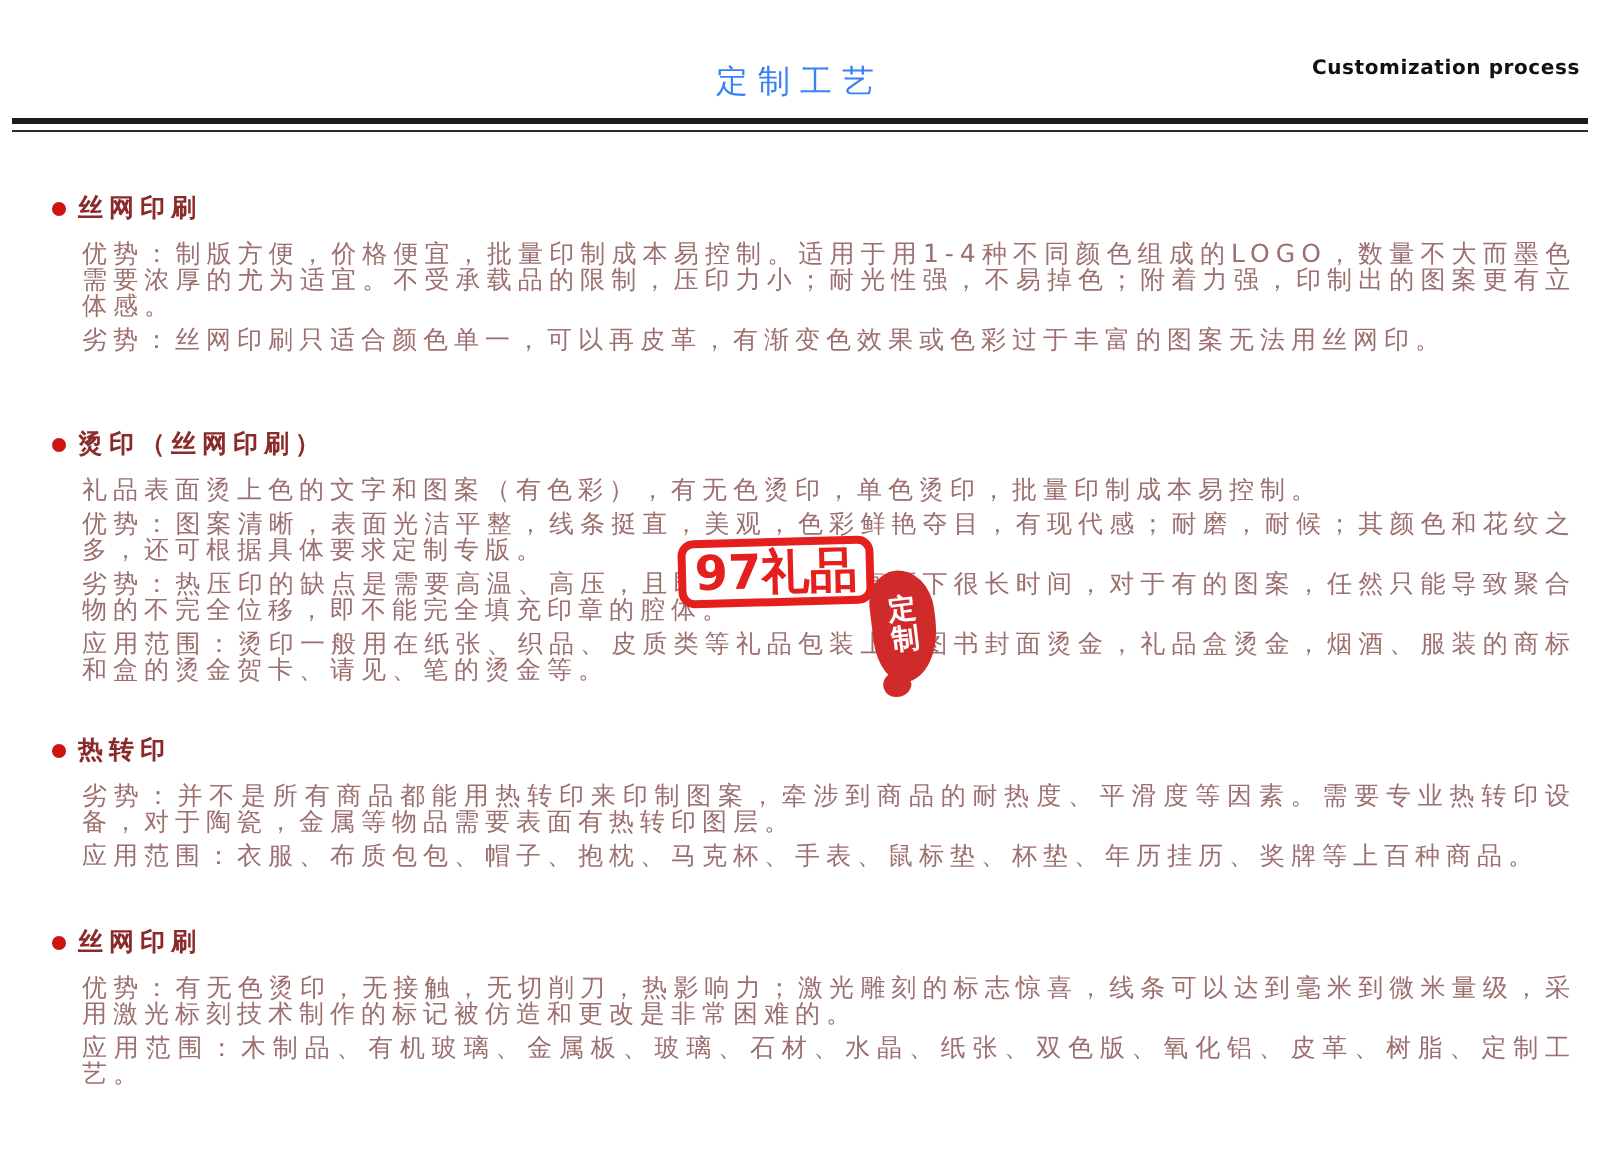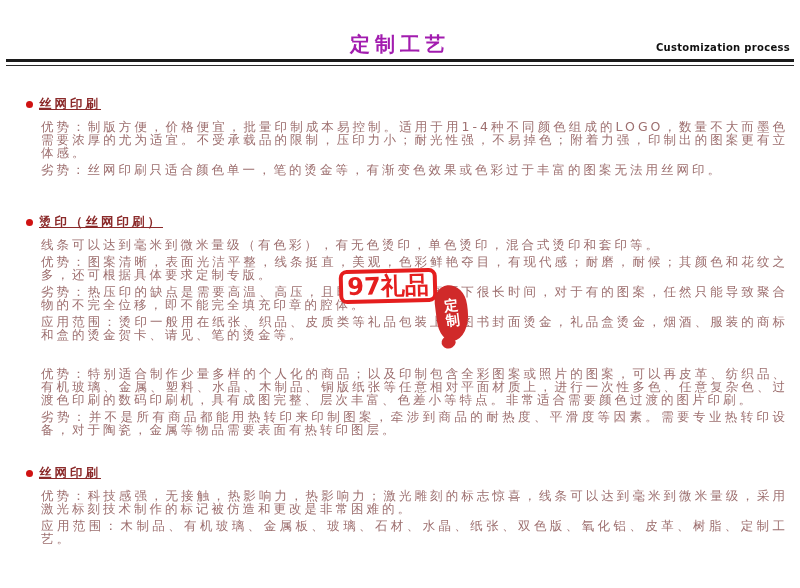--- a/index.html
+++ b/index.html
@@ -9,25 +9,25 @@
     font-family:"DejaVu Sans","Liberation Sans",sans-serif;
     overflow:hidden;
     position:relative;
   }
   .page{position:absolute;inset:0;}
 
   
   .hero-title{
     position:absolute;top:31px;left:0;right:0;
     text-align:center;
-    font-size:20px;font-weight:bold;color:#a21caf;
+    font-size:16px;font-weight:normal;color:#3b82f6;
     letter-spacing:5px;
   }
   .hero-sub{
-    position:absolute;top:42px;right:10px;
+    position:absolute;top:29px;right:10px;
     font-size:10px;font-weight:bold;color:#111;
     letter-spacing:0.3px;
   }
   .rule-thick{
     position:absolute;top:59px;left:6px;right:6px;height:3px;
     background:#1c1c1c;
   }
   .rule-thin{
     position:absolute;top:65px;left:6px;right:6px;height:1px;
     background:#2a2a2a;
@@ -48,21 +48,20 @@
     display:flex;align-items:center;gap:6px;
     margin-bottom:7px;
   }
   .bullet{
     width:7px;height:7px;border-radius:50%;
     background:#cf1212;flex:0 0 auto;
   }
   .sec-title{
     font-size:12.5px;font-weight:bold;
     color:#8b2a2a;
-    text-decoration:underline;
     letter-spacing:3px;
   }
   .sec-body{
     padding-left:11px;
   }
   .sec-body p{
     margin:4px;
     font-size:12.5px;line-height:13px;
     color:#9d6f6f;
     letter-spacing:3px;
@@ -118,51 +117,55 @@
 
   <div class="content">
 
     <div class="section sec-1">
       <div class="sec-head">
         <span class="bullet"></span>
         <span class="sec-title">丝网印刷</span>
       </div>
       <div class="sec-body">
         <p>优势：制版方便，价格便宜，批量印制成本易控制。适用于用1-4种不同颜色组成的LOGO，数量不大而墨色需要浓厚的尤为适宜。不受承载品的限制，压印力小；耐光性强，不易掉色；附着力强，印制出的图案更有立体感。</p>
-        <p>劣势：丝网印刷只适合颜色单一，笔的烫金等，有渐变色效果或色彩过于丰富的图案无法用丝网印。</p>
+        <p>劣势：丝网印刷只适合颜色单一，可以再皮革，有渐变色效果或色彩过于丰富的图案无法用丝网印。</p>
       </div>
     </div>
 
     <div class="section sec-2">
       <div class="sec-head">
         <span class="bullet"></span>
         <span class="sec-title">烫印（丝网印刷）</span>
       </div>
       <div class="sec-body">
-        <p>线条可以达到毫米到微米量级（有色彩），有无色烫印，单色烫印，混合式烫印和套印等。</p>
+        <p>礼品表面烫上色的文字和图案（有色彩），有无色烫印，单色烫印，批量印制成本易控制。</p>
         <p>优势：图案清晰，表面光洁平整，线条挺直，美观，色彩鲜艳夺目，有现代感；耐磨，耐候；其颜色和花纹之多，还可根据具体要求定制专版。</p>
         <p>劣势：热压印的缺点是需要高温、高压，且即使在高温、高压下很长时间，对于有的图案，任然只能导致聚合物的不完全位移，即不能完全填充印章的腔体。</p>
         <p>应用范围：烫印一般用在纸张、织品、皮质类等礼品包装上。图书封面烫金，礼品盒烫金，烟酒、服装的商标和盒的烫金贺卡、请见、笔的烫金等。</p>
       </div>
     </div>
 
     <div class="section sec-3">
+      <div class="sec-head">
+        <span class="bullet"></span>
+        <span class="sec-title">热转印</span>
+      </div>
       <div class="sec-body">
-        <p>优势：特别适合制作少量多样的个人化的商品；以及印制包含全彩图案或照片的图案，可以再皮革、纺织品、有机玻璃、金属、塑料、水晶、木制品、铜版纸张等任意相对平面材质上，进行一次性多色、任意复杂色、过渡色印刷的数码印刷机，具有成图完整、层次丰富、色差小等特点。非常适合需要颜色过渡的图片印刷。</p>
         <p>劣势：并不是所有商品都能用热转印来印制图案，牵涉到商品的耐热度、平滑度等因素。需要专业热转印设备，对于陶瓷，金属等物品需要表面有热转印图层。</p>
+        <p>应用范围：衣服、布质包包、帽子、抱枕、马克杯、手表、鼠标垫、杯垫、年历挂历、奖牌等上百种商品。</p>
       </div>
     </div>
 
     <div class="section sec-4">
       <div class="sec-head">
         <span class="bullet"></span>
         <span class="sec-title">丝网印刷</span>
       </div>
       <div class="sec-body">
-        <p>优势：科技感强，无接触，热影响力，热影响力；激光雕刻的标志惊喜，线条可以达到毫米到微米量级，采用激光标刻技术制作的标记被仿造和更改是非常困难的。</p>
+        <p>优势：有无色烫印，无接触，无切削刀，热影响力；激光雕刻的标志惊喜，线条可以达到毫米到微米量级，采用激光标刻技术制作的标记被仿造和更改是非常困难的。</p>
         <p>应用范围：木制品、有机玻璃、金属板、玻璃、石材、水晶、纸张、双色版、氧化铝、皮革、树脂、定制工艺。</p>
       </div>
     </div>
 
   </div>
 
   <div class="wm-box">97礼品</div>
   <div class="wm-seal">
     <span>定</span>
     <span>制</span>

